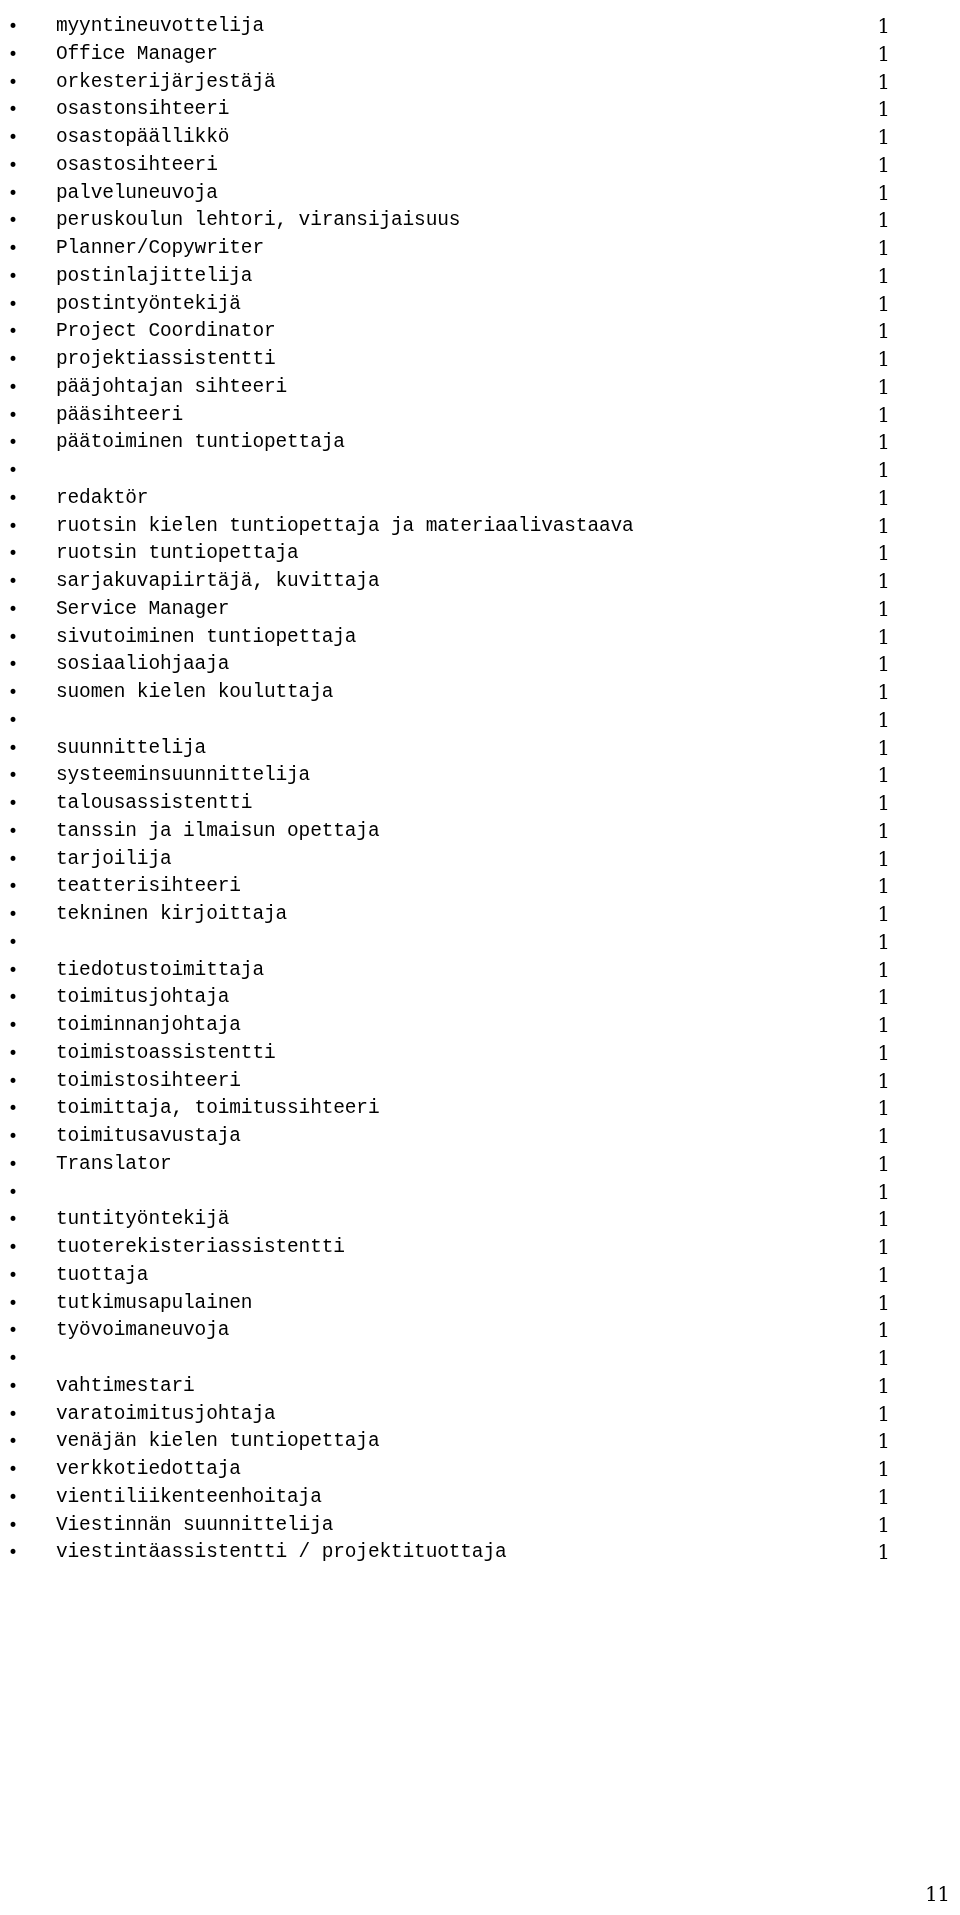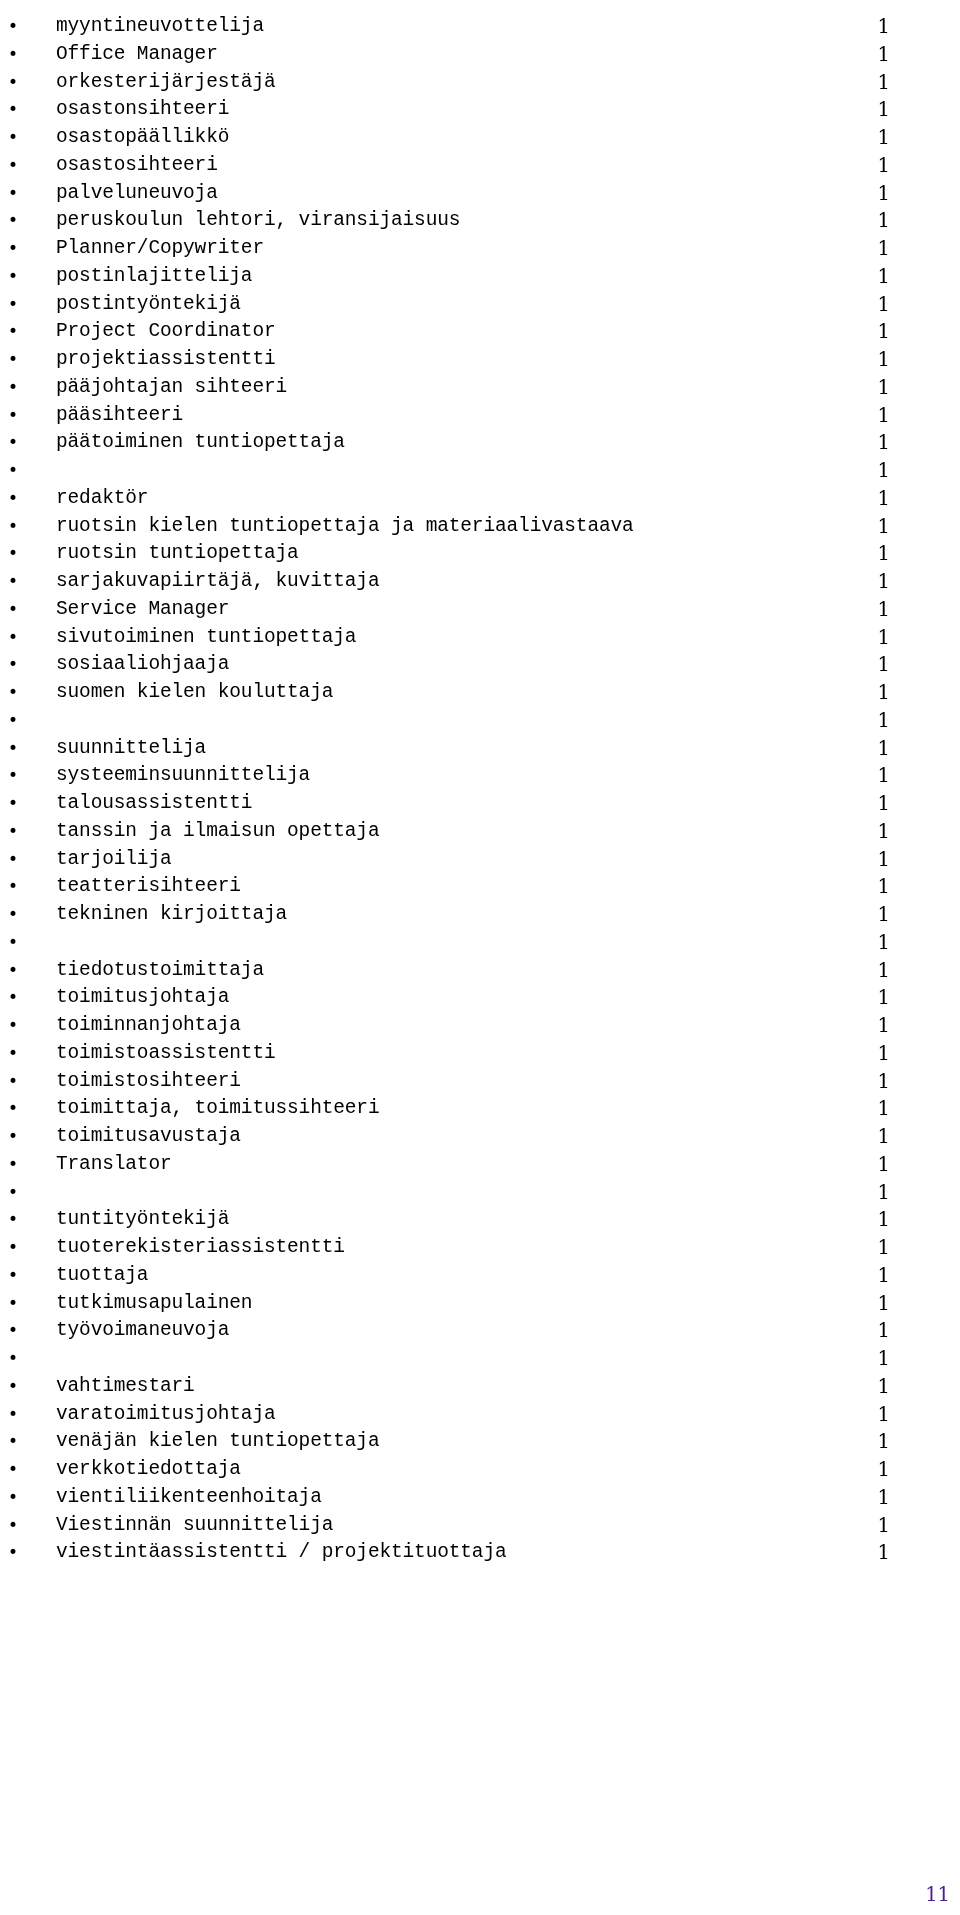--- a/index.html
+++ b/index.html
@@ -83,21 +83,21 @@
     color: #000000;
   }
 
   #page-number {
     position: absolute;
     right: 10px;
     bottom: 8px;
     font-family: "DejaVu Serif", serif;
     font-size: 19.5px;
     line-height: 24px;
-    color: #4c1d95;
+    color: #000000;
     text-align: right;
   }
 </style>
 </head>
 <body>
 
 <div id="page">
 
   <ul id="list">
       <li class="row">

